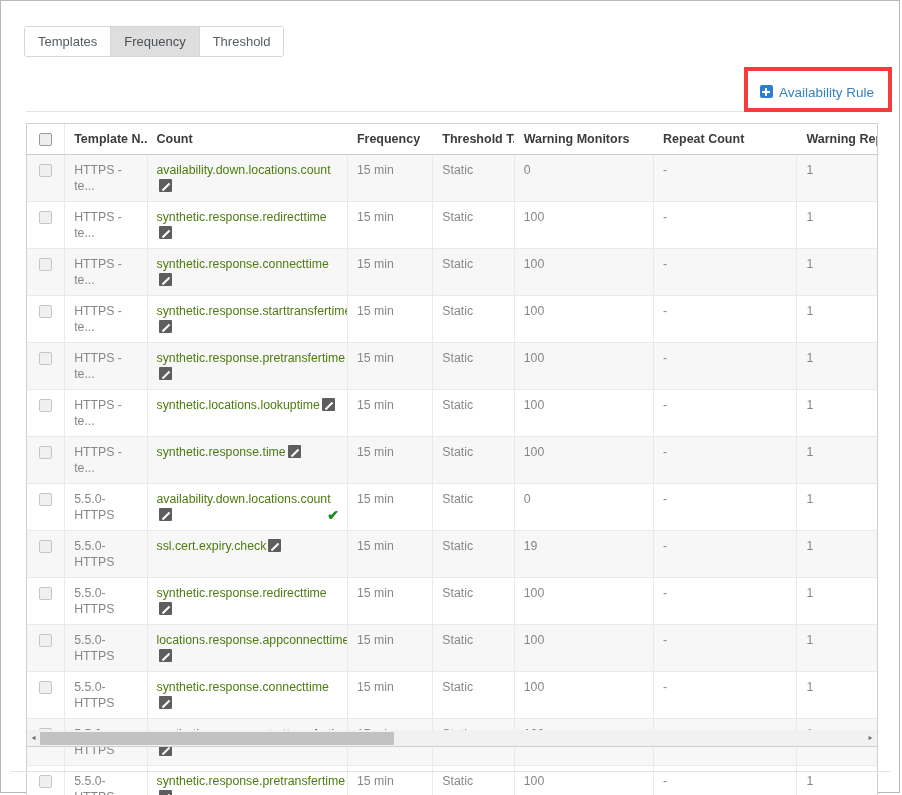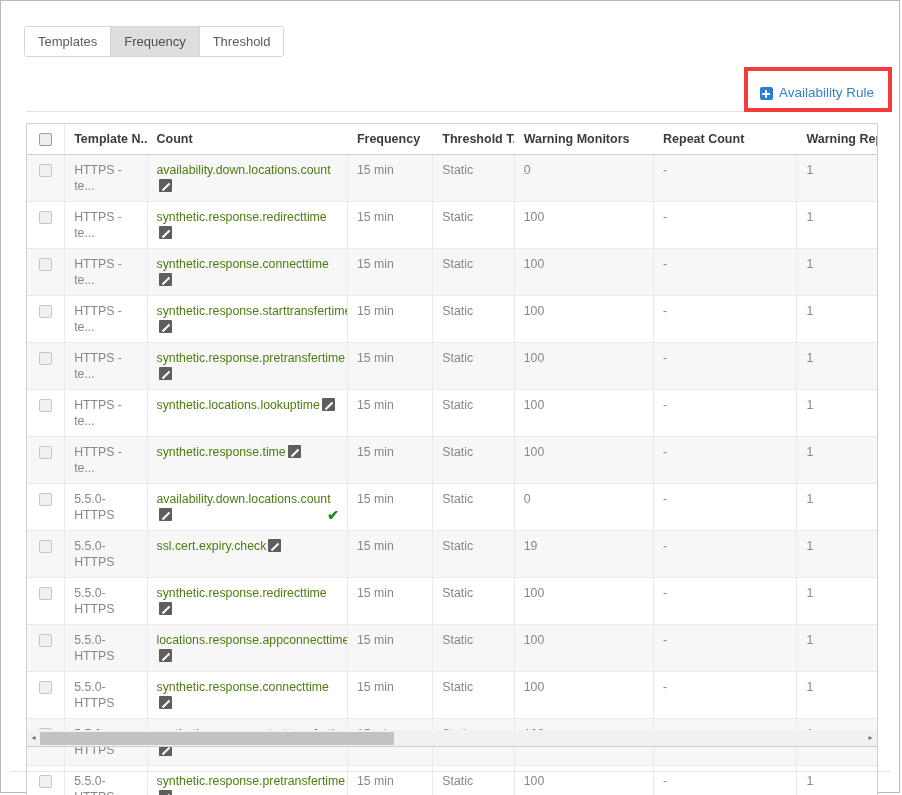--- a/index.html
+++ b/index.html
@@ -53,21 +53,21 @@
     background: #dedede;
     color: #4a4f54;
   }
 
   
   .avail-wrap {
     position: absolute;
     right: 25px;
     top: 84px;
     display: flex;
-    align-items: flex-end;
+    align-items: flex-start;
     gap: 6px;
     cursor: pointer;
     z-index: 4;
   }
   .plus-icon {
     width: 13px;
     height: 13px;
     background: #2a7fd4;
     border-radius: 2px;
     position: relative;

